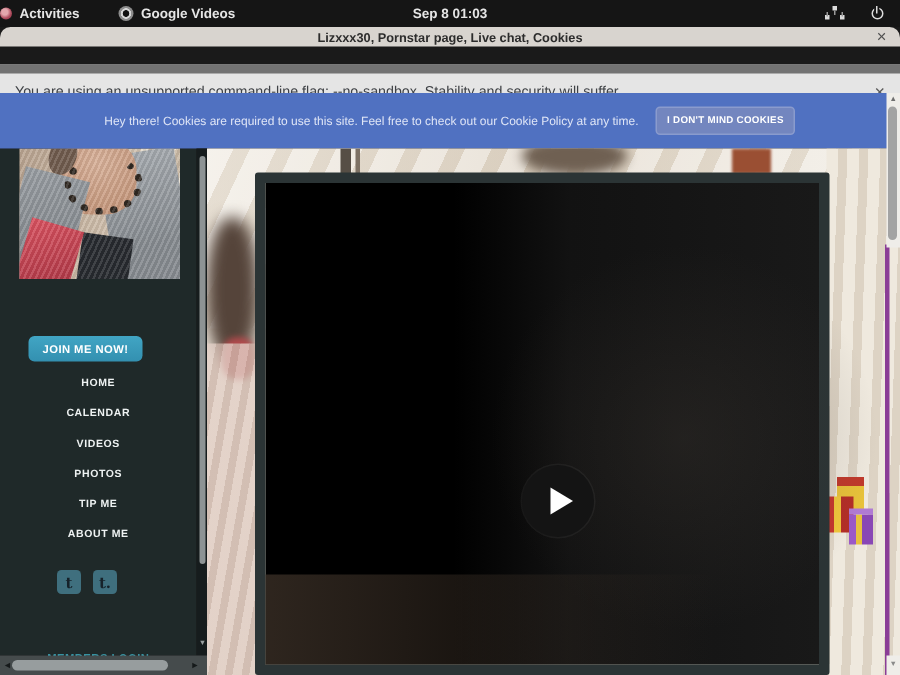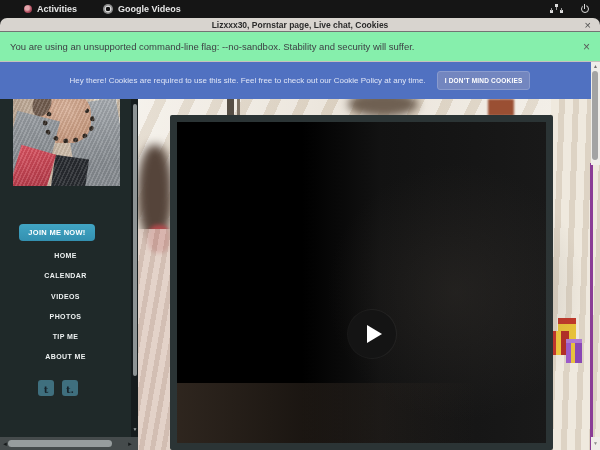--- a/index.html
+++ b/index.html
@@ -4,21 +4,21 @@
 <style>
   html,body{margin:0;padding:0;background:#333;}
   .screen{position:relative;width:600px;height:450px;overflow:hidden;background:#1a1a1a;
           font-family:"Liberation Sans",sans-serif;-webkit-font-smoothing:antialiased;}
   .abs{position:absolute;}
 
   
   .topbar{left:0;top:0;width:600px;height:18px;background:#151515;color:#e6e6e6;
           display:flex;align-items:center;font-size:9px;font-weight:bold;}
   .tb-group{display:flex;align-items:center;gap:5px;}
-  .activities{margin-left:24px;}
+  .activities{margin-left:0;}
   .rec-dot{width:8px;height:8px;border-radius:50%;
            background:radial-gradient(circle at 40% 38%,#e3a7ad 0 2px,#ad4a5c 60%,#8d3346);}
   .chrome-item{margin-left:26px;}
   .chrome-logo{width:10px;height:10px;border-radius:50%;
      background:radial-gradient(circle,#111 0 2px,#d6d6d6 2.4px 3.4px,#8d8d8d 3.6px 5px);}
   .clock{position:absolute;left:0;right:0;text-align:center;}
   .tray{position:absolute;right:10px;top:0;height:18px;display:flex;align-items:center;gap:16px;}
   .network-ic{position:relative;width:13px;height:10px;}
   .network-ic::before{content:"";position:absolute;left:5px;top:0;width:3px;height:3px;background:#dcdcdc;
      box-shadow:-5px 6px 0 #dcdcdc,5px 6px 0 #dcdcdc;}
@@ -30,21 +30,21 @@
      box-shadow:0 0 0 1.2px #151515;}
 
   
   .titlebar{left:0;top:18px;width:600px;height:13px;background:#d8d4cf;border-radius:7px 7px 0 0;
             display:flex;align-items:center;justify-content:center;
             font-size:8.5px;font-weight:bold;color:#2c2c2c;}
   .win-close{position:absolute;right:9px;top:0;height:13px;display:flex;align-items:center;
              color:#4f4f4f;font-size:11px;font-weight:normal;cursor:default;}
 
   
-  .infobar{left:0;top:31px;width:600px;height:31px;background:#86efac;border-top:1px solid #737373;
+  .infobar{left:0;top:43px;width:600px;height:31px;background:#e5e5e5;border-top:6px solid #737373;
            border-bottom:1px solid #c6c2bd;box-sizing:border-box;display:flex;align-items:center;
            font-size:9.5px;color:#3e4145;}
   .infobar-text{margin-left:10px;}
   .infobar-close{position:absolute;right:10px;color:#5a5a5a;font-size:12px;}
 
   
   .cookiebar{left:0;top:62px;width:600px;height:37px;background:#5071c1;
              display:flex;align-items:center;justify-content:center;gap:11px;}
   .cookie-msg{font-size:8px;color:#dfe5f6;}
   .cookie-btn{background:#7386bf;border:1px solid #8a9bcd;border-radius:3px;color:#fff;
@@ -144,20 +144,21 @@
 
   <div class="abs topbar">
     <div class="tb-group activities">
       <span class="rec-dot"></span>
       <span>Activities</span>
     </div>
     <div class="tb-group chrome-item">
       <span class="chrome-logo"></span>
       <span>Google Videos</span>
     </div>
+    <div class="clock">Sep 8 01:03</div>
     <div class="tray">
       <span class="network-ic"></span>
       <span class="power-ic"></span>
     </div>
   </div>
 
   <div class="abs titlebar">
     <span>Lizxxx30, Pornstar page, Live chat, Cookies</span>
     <span class="win-close">×</span>
   </div>

